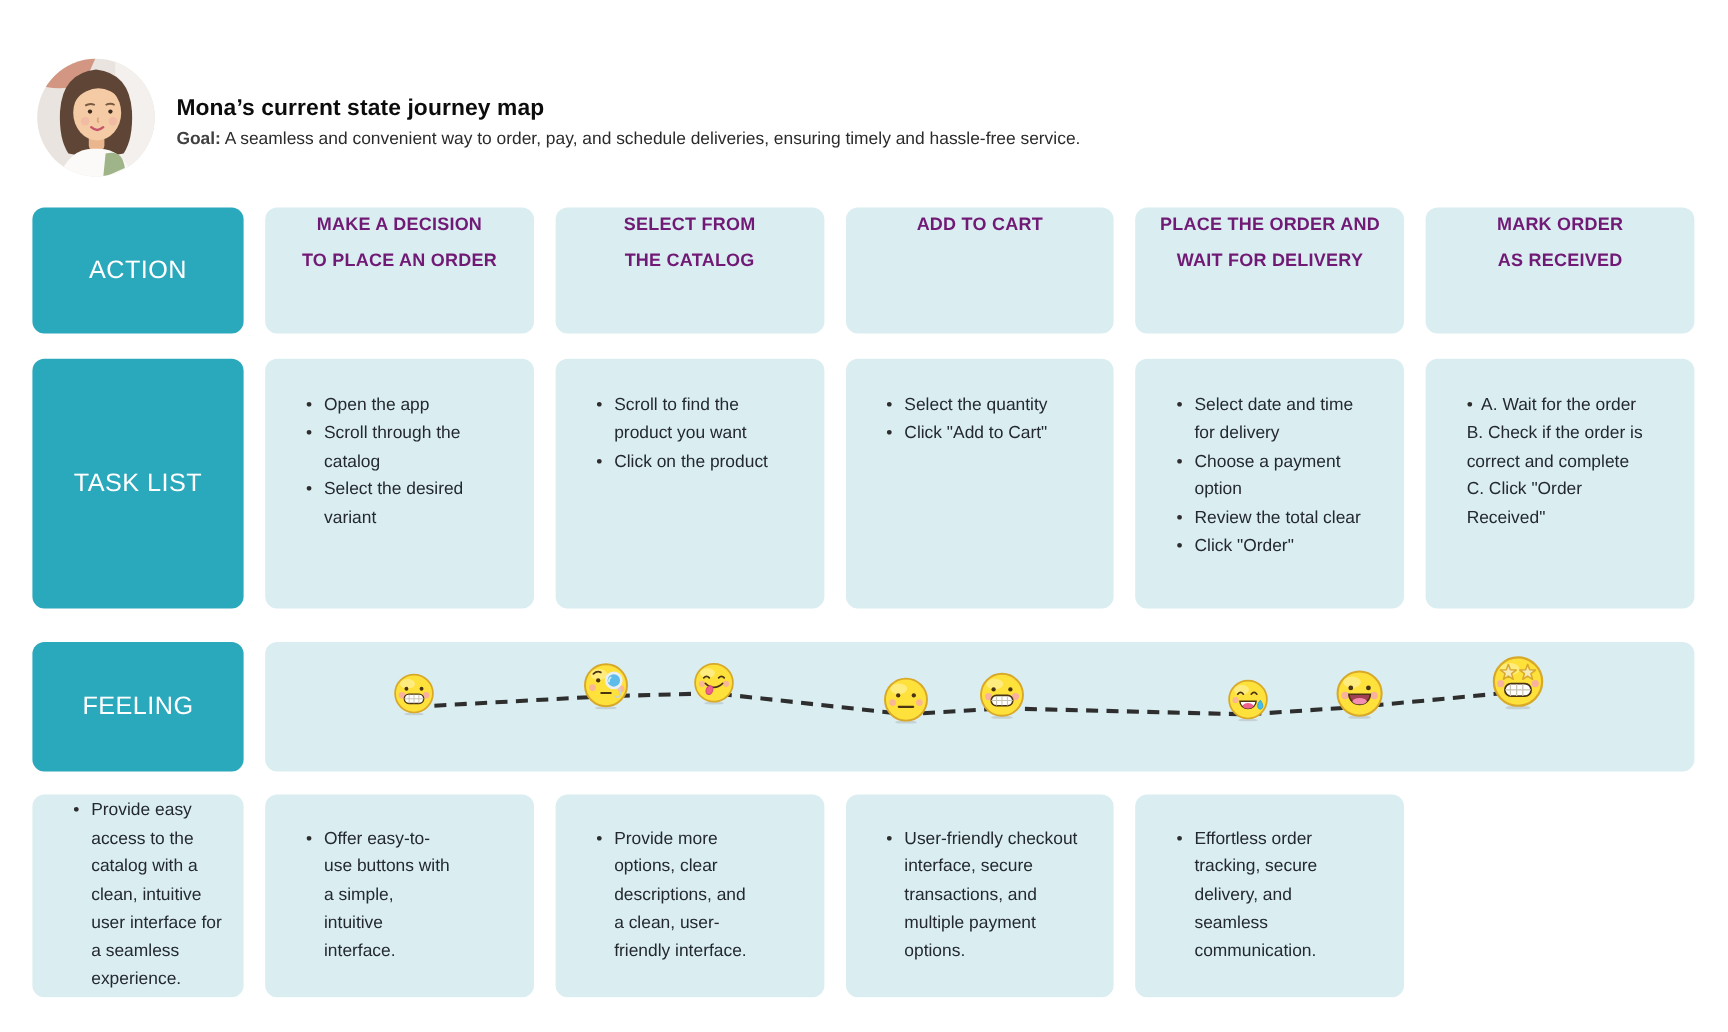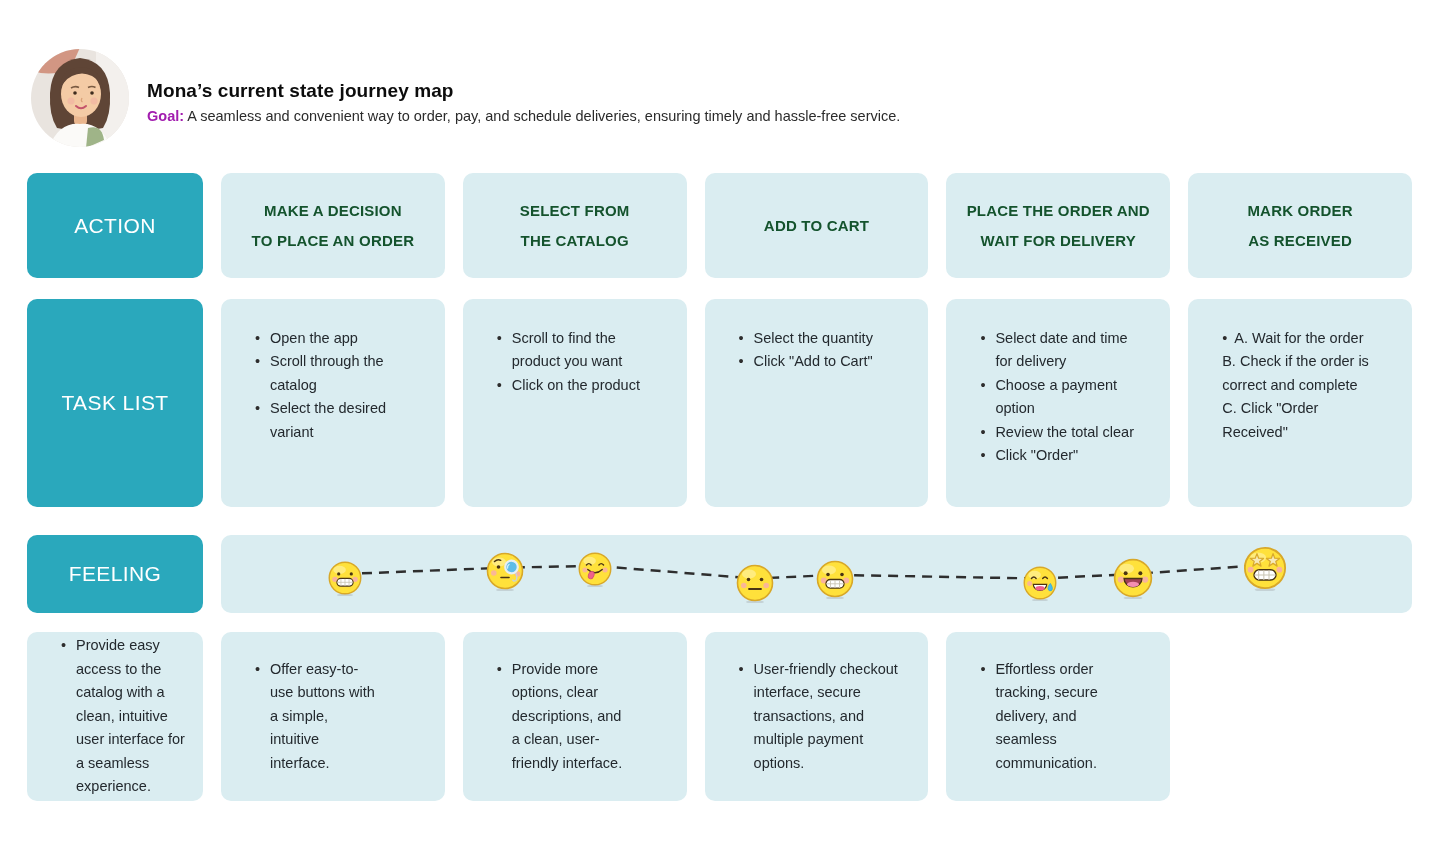--- a/index.html
+++ b/index.html
@@ -6,35 +6,35 @@
   body{width:1440px;height:860px;overflow:hidden;font-family:"Liberation Sans",sans-serif;color:#212529;position:relative;}
   .page{width:1440px;height:860px;position:relative;}
 
   
   .hdr{margin:48px 0 0 30px;height:100px;display:flex;align-items:center;}
   .avatar{width:100px;height:100px;border-radius:50%;overflow:hidden;flex:0 0 100px;}
   .avatar svg{display:block;width:100%;height:100%;}
   .hdr-text{margin-left:17px;padding-top:8px;}
   .title{font-size:19px;font-weight:700;color:#0c0c0c;margin:0 0 6px 0;letter-spacing:.1px;}
   .goal{font-size:14.5px;color:#2b2b2b;margin:0;}
-  .goal b{color:#a21caf;}
+  .goal b{color:#404040;}
 
   
   .row{display:grid;grid-template-columns:176px repeat(5,1fr);gap:18px;margin:0 28px 0 27px;}
   .row-action{margin-top:25px;}
   .row-action{height:105px;margin-bottom:21px;}
   .row-task{height:208px;margin-bottom:28px;}
-  .row-feel{height:78px;margin-bottom:19px;}
+  .row-feel{height:108px;margin-bottom:19px;}
   .row-ins{height:169px;}
 
   .rlabel{background:#2AA8BC;border-radius:10px;color:#fff;font-weight:400;font-size:21px;
           display:flex;align-items:center;justify-content:center;letter-spacing:.4px;}
   .card{background:#DAEDF1;border-radius:10px;}
-  .action-card{display:flex;align-items:center;justify-content:center;text-align:center;
-               font-weight:700;font-size:15px;color:#14532d;line-height:2.0;letter-spacing:.2px;}
+  .action-card{display:flex;justify-content:center;text-align:center;
+               font-weight:700;font-size:15px;color:#701a75;line-height:2.0;letter-spacing:.2px;}
   .action-card span{white-space:pre-line;}
 
   .list-card{padding:28px 10px 9px 34px;box-sizing:border-box;}
   .ins-card{display:flex;align-items:center;padding-top:0;padding-bottom:0;}
   ul.blist{list-style:none;margin:0;padding:0;font-size:14.5px;line-height:1.62;color:#23292e;}
   ul.blist li{position:relative;padding-left:15px;margin:0;white-space:pre-line;}
   ul.blist li::before{content:"\2022";position:absolute;left:0;top:0;color:#2d2d2d;}
   ul.no-hang li{padding-left:0;}
   ul.no-hang li::before{position:static;margin-right:7px;}
   

